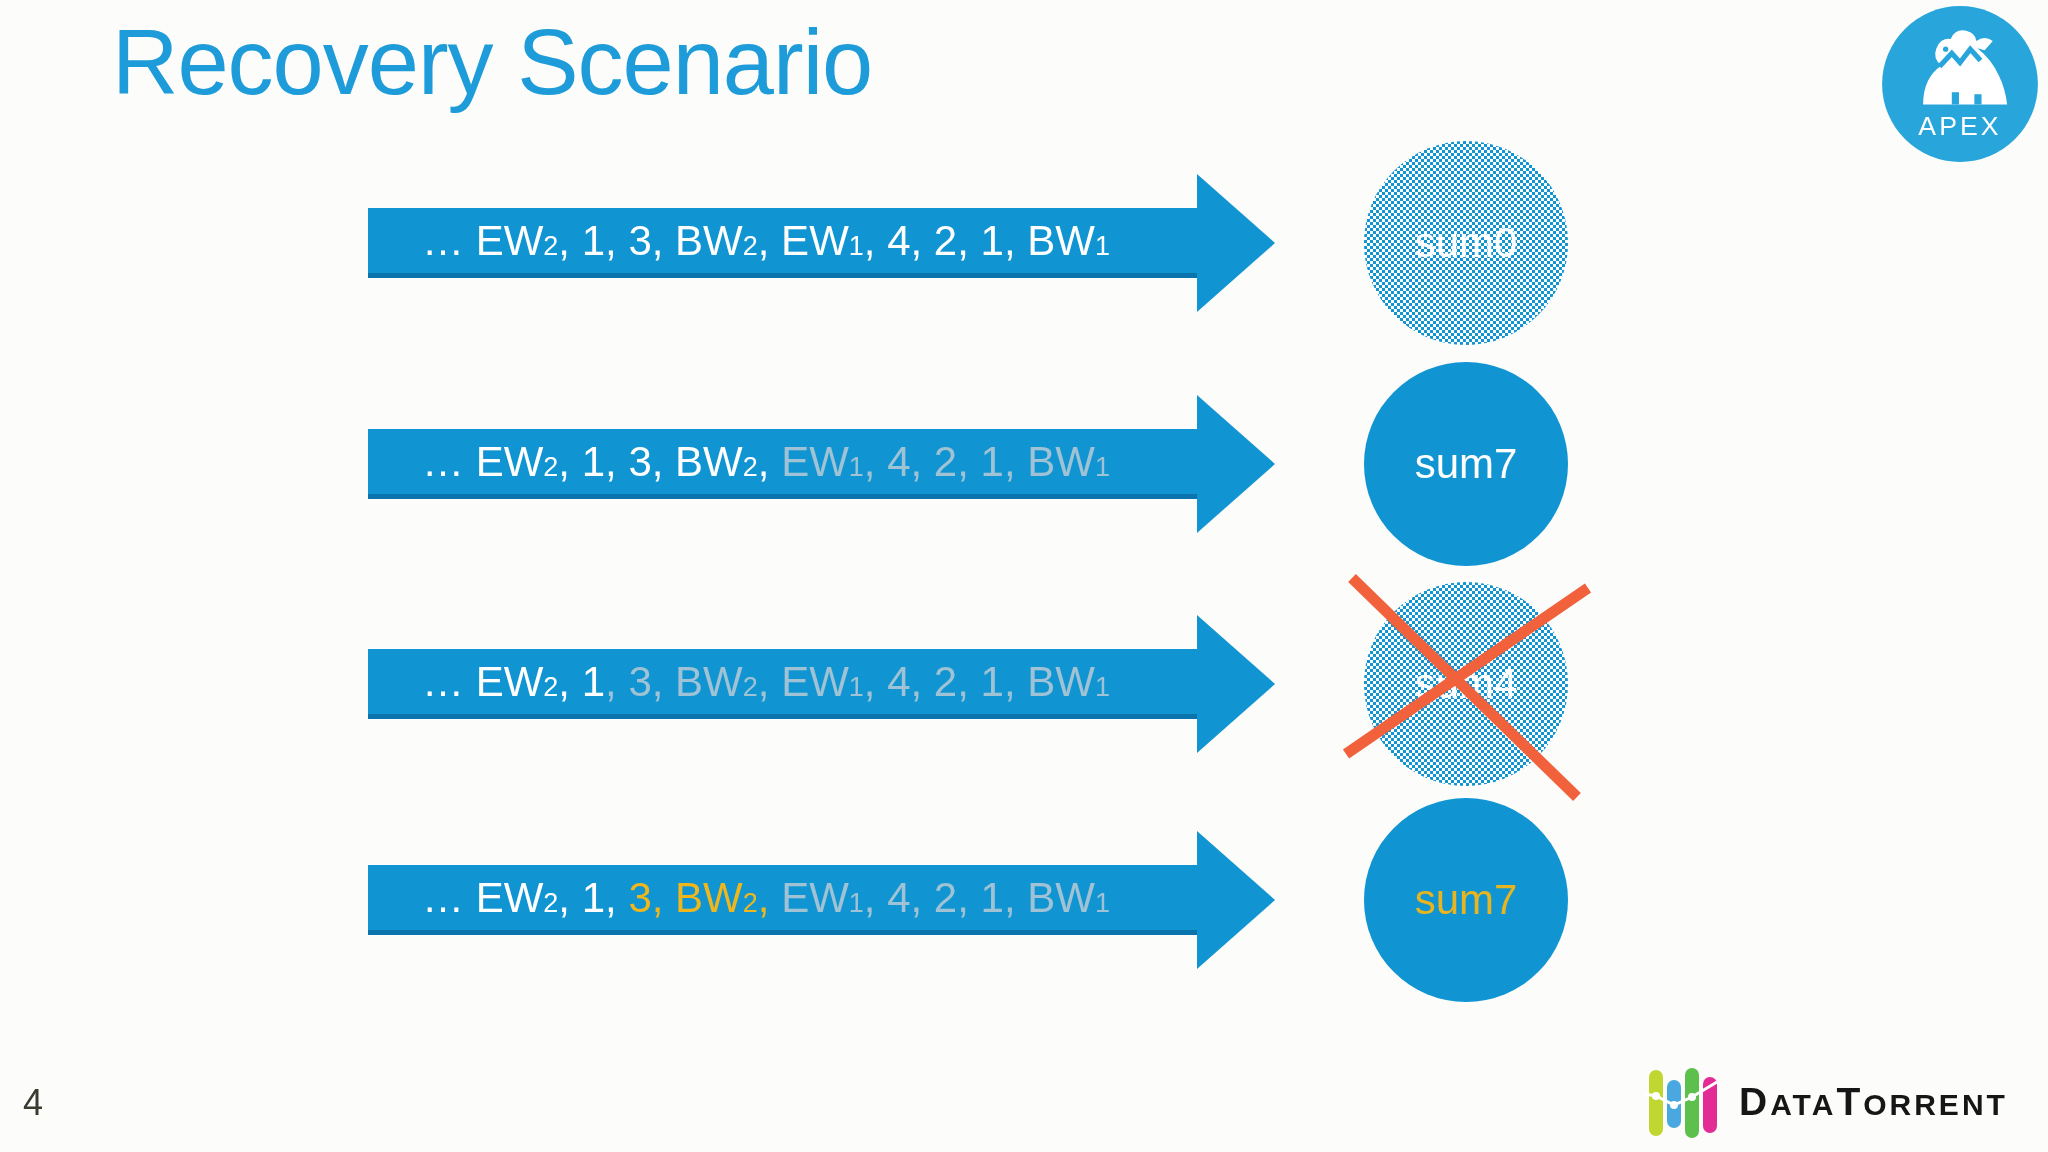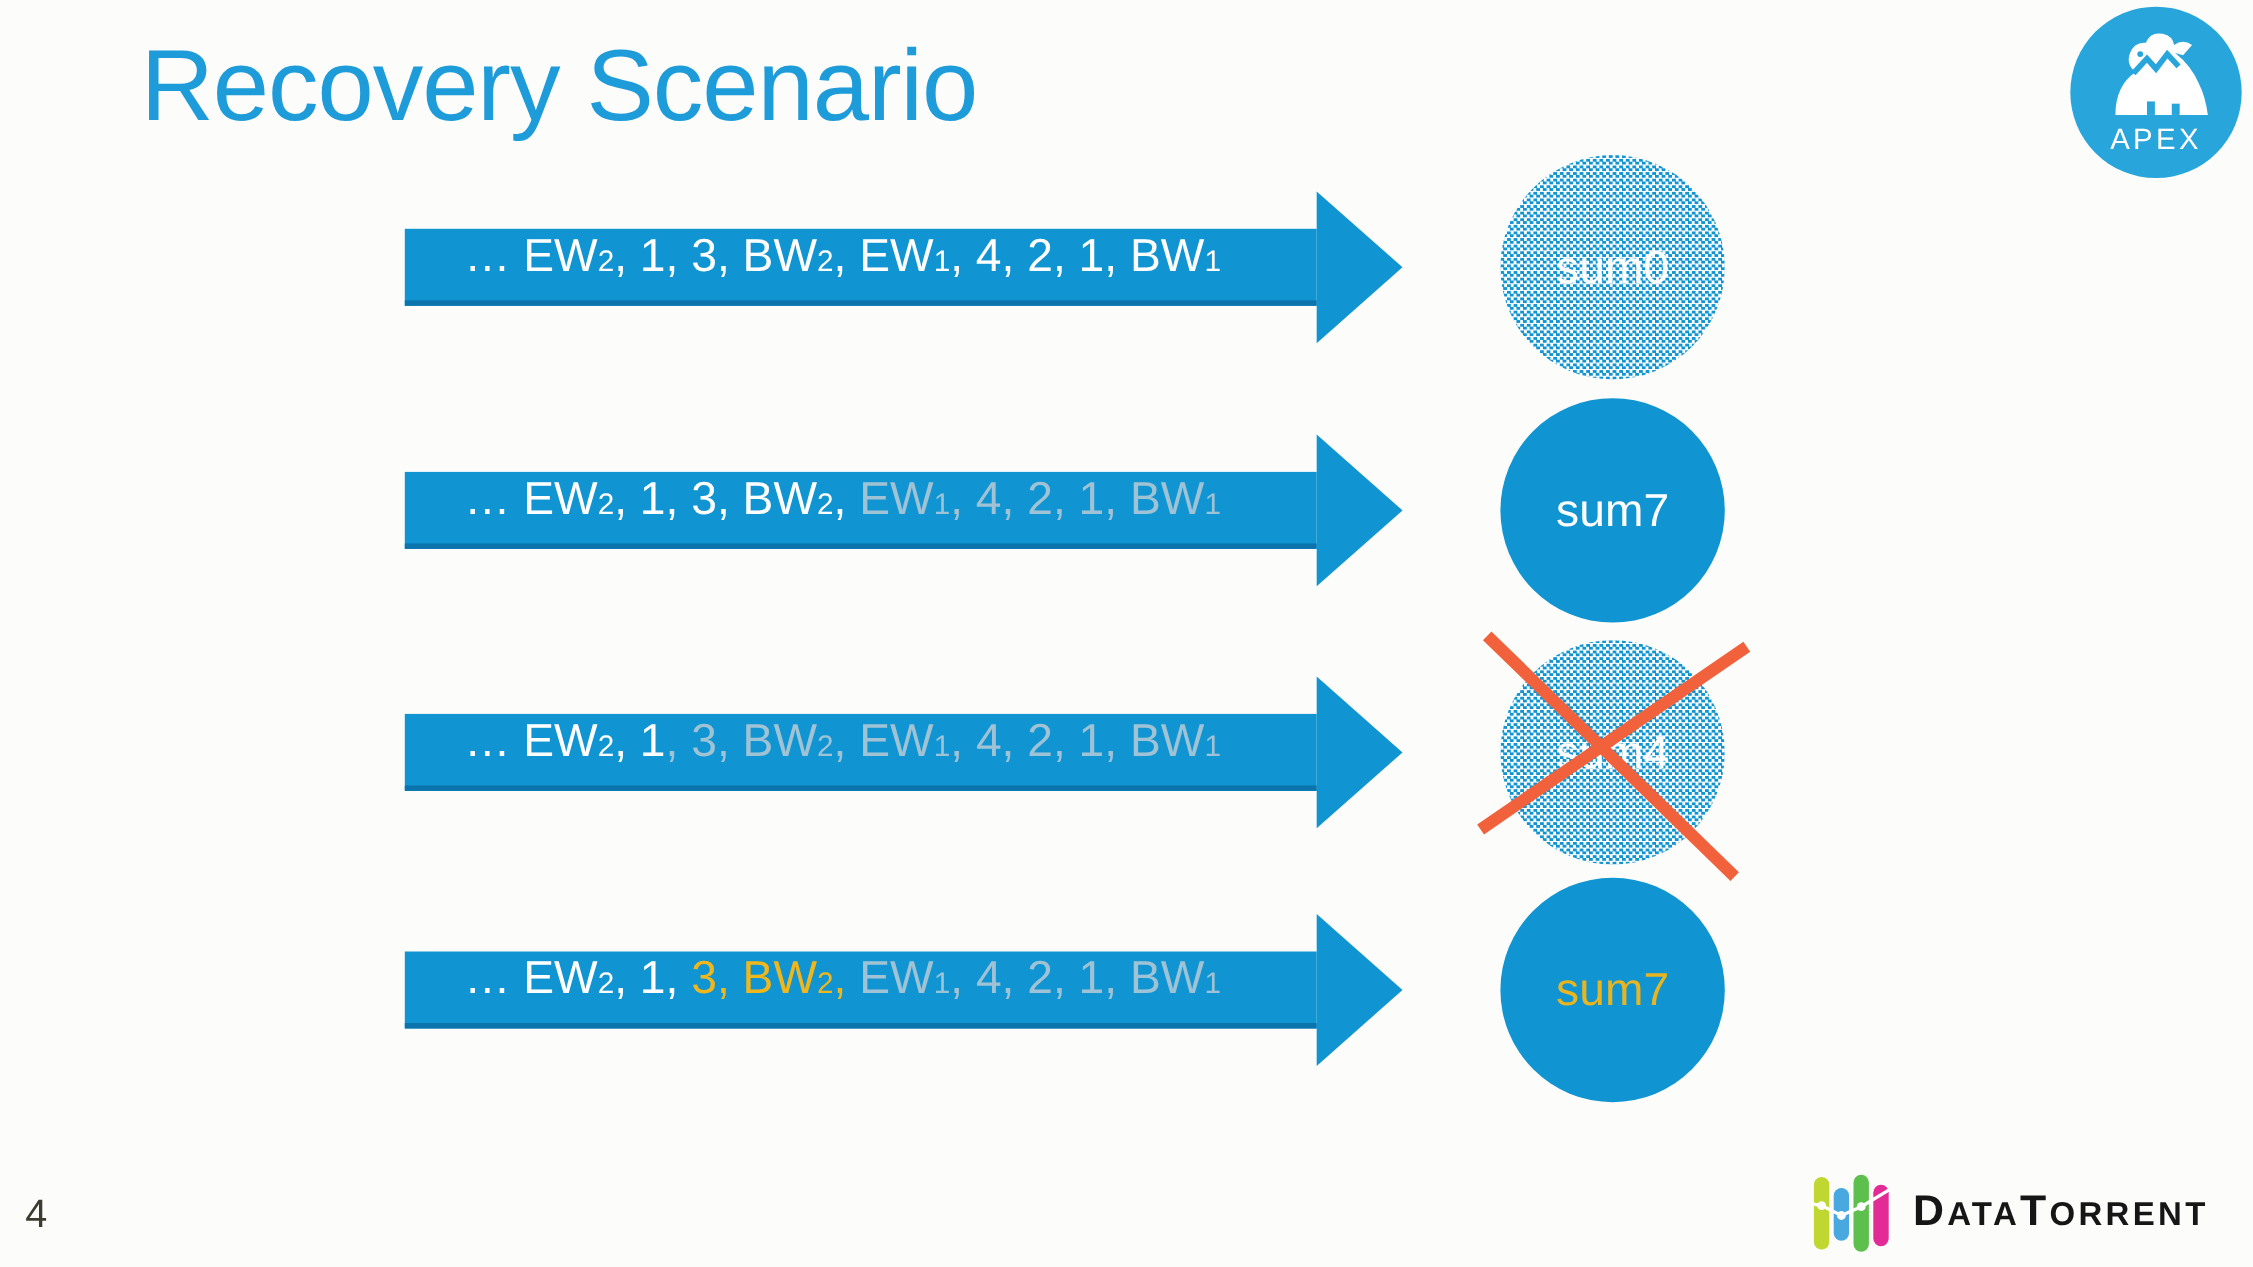--- a/index.html
+++ b/index.html
@@ -5,36 +5,36 @@
   html,body{margin:0;padding:0;}
   body{
     width:2048px;height:1152px;position:relative;overflow:hidden;
     background:#FCFCFB;
     font-family:"Liberation Sans", sans-serif;
   }
   .slide{position:absolute;inset:0;}
 
   
   .page-title{
-    position:absolute;left:112px;top:10px;margin:16px;
+    position:absolute;left:112px;top:10px;margin:0;
     font-size:92px;font-weight:400;letter-spacing:-1px;
     color:var(--title_blue);line-height:1.15;
   }
 
   
   .apex-logo{position:absolute;left:1878px;top:2px;width:164px;height:164px;}
 
   
   .row{position:absolute;left:0;width:2048px;height:204px;}
   .arrow-body{
     position:absolute;left:368px;top:67px;width:829px;height:70px;
     background:var(--brand_blue);
     border-bottom:5px solid var(--arrow_edge);
     box-sizing:border-box;
-    display:flex;
+    display:flex;align-items:center;
     white-space:nowrap;
   }
   .seq{padding-left:54px;font-size:42px;color:#fff;}
   .seg-sub{font-size:27px;}
   .seg-white{color:var(--white_text);}
   .seg-faded{color:var(--faded_text);}
   .seg-yellow{color:var(--highlight_yellow);}
   .arrow-head{
     position:absolute;left:1197px;top:33px;width:0;height:0;
     border-top:69px solid transparent;

